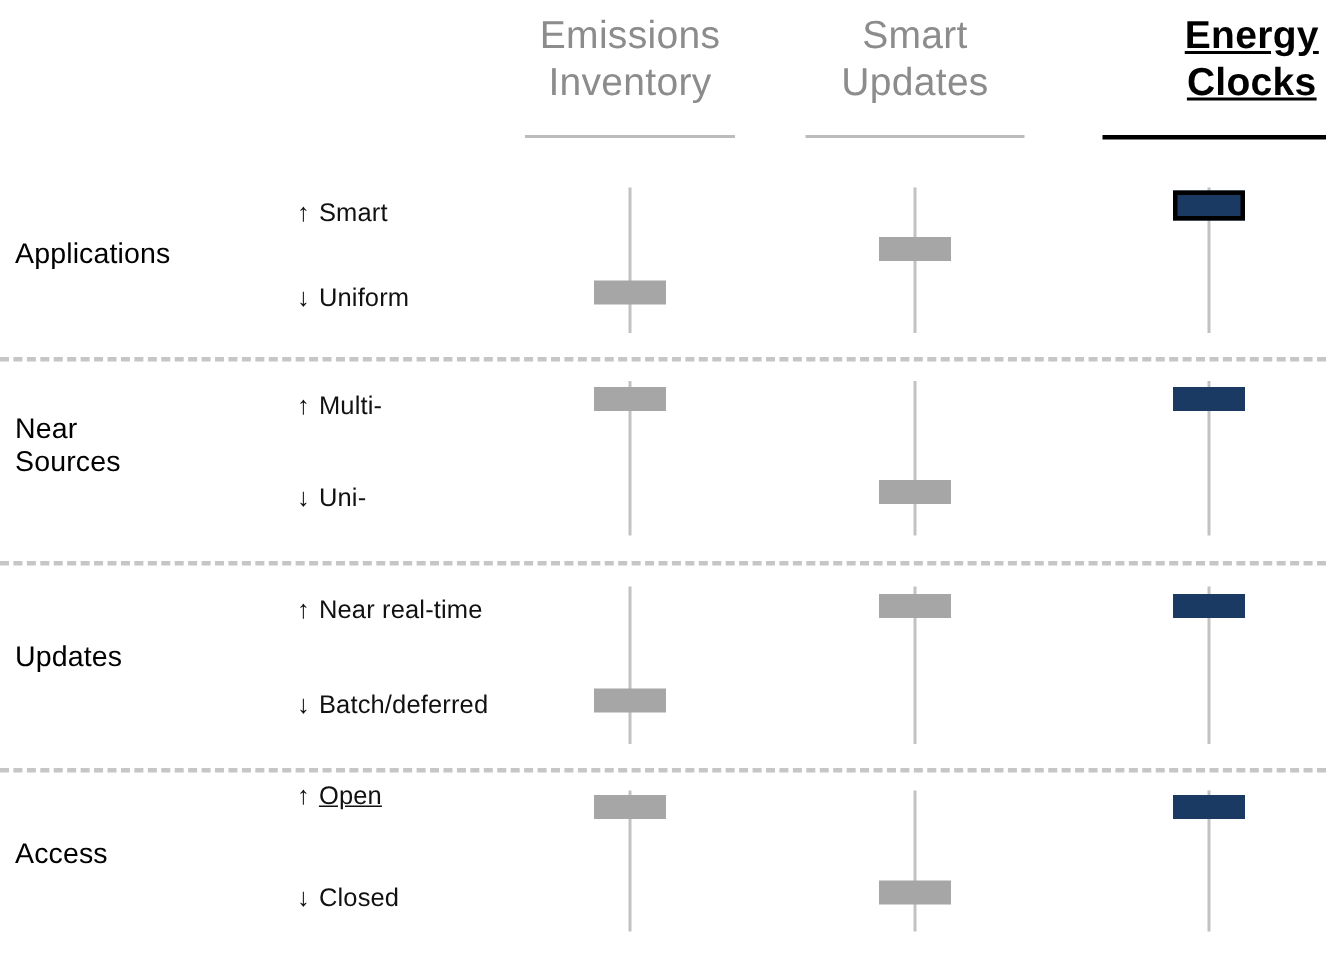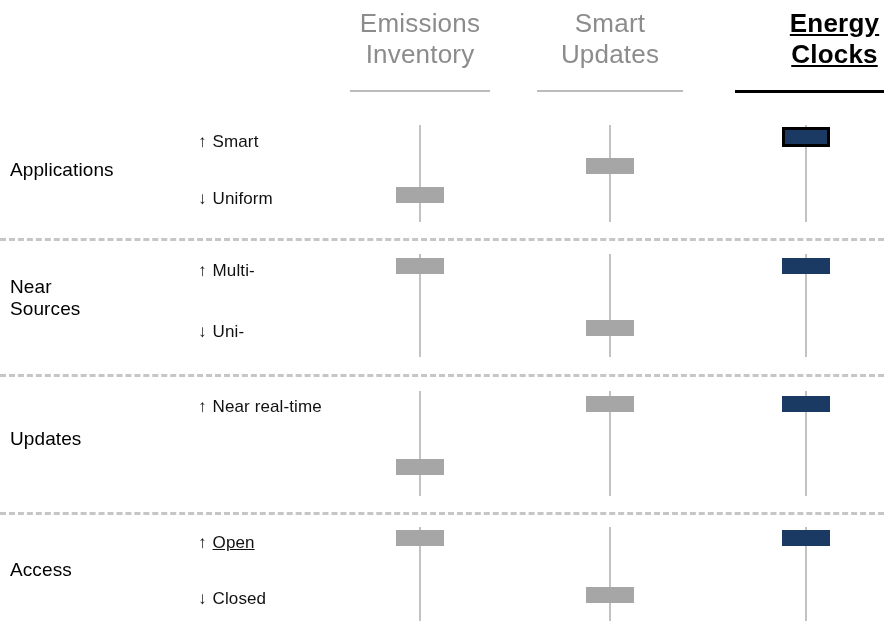--- a/index.html
+++ b/index.html
@@ -173,33 +173,34 @@
         <div class="marker" style="left: 396px; top: 20px;"></div>
         <div class="marker" style="left: 586px; top: 82px;"></div>
         <div class="marker navy" style="left: 782px; top: 20px;"></div>
       </div>
       <div class="divider" style="top: 374px;"></div>
       <div class="dim-row" style="top: 374px; height: 138px;">
         <div class="dim-name" style="top: 54px;">
           <span class="nl">Updates</span>
         </div>
         <div class="pole-label" style="top: 23px;"><span class="arrow">↑</span><span>Near real-time</span></div>
+        <div class="pole-label" style="top: 86px;"><span class="arrow">↓</span><span>Batch/deferred</span></div>
         <div class="track" style="left: 419px; top: 17px; height: 105px;"></div>
         <div class="track" style="left: 609px; top: 17px; height: 105px;"></div>
         <div class="track" style="left: 805px; top: 17px; height: 105px;"></div>
         <div class="marker" style="left: 396px; top: 85px;"></div>
         <div class="marker" style="left: 586px; top: 22px;"></div>
         <div class="marker navy" style="left: 782px; top: 22px;"></div>
       </div>
       <div class="divider" style="top: 512px;"></div>
       <div class="dim-row" style="top: 512px; height: 124px;">
         <div class="dim-name" style="top: 47px;">
           <span class="nl">Access</span>
         </div>
-        <div class="pole-label" style="top: 21px; text-decoration: underline;"><span class="arrow">↑</span><span>Open</span></div>
+        <div class="pole-label" style="top: 9px; text-decoration: underline;"><span class="arrow">↑</span><span>Open</span></div>
         <div class="pole-label" style="top: 77px;"><span class="arrow">↓</span><span>Closed</span></div>
         <div class="track" style="left: 419px; top: 15px; height: 94px;"></div>
         <div class="track" style="left: 609px; top: 15px; height: 94px;"></div>
         <div class="track" style="left: 805px; top: 15px; height: 94px;"></div>
         <div class="marker" style="left: 396px; top: 18px;"></div>
         <div class="marker" style="left: 586px; top: 75px;"></div>
         <div class="marker navy" style="left: 782px; top: 18px;"></div>
       </div>
     </div>
 

